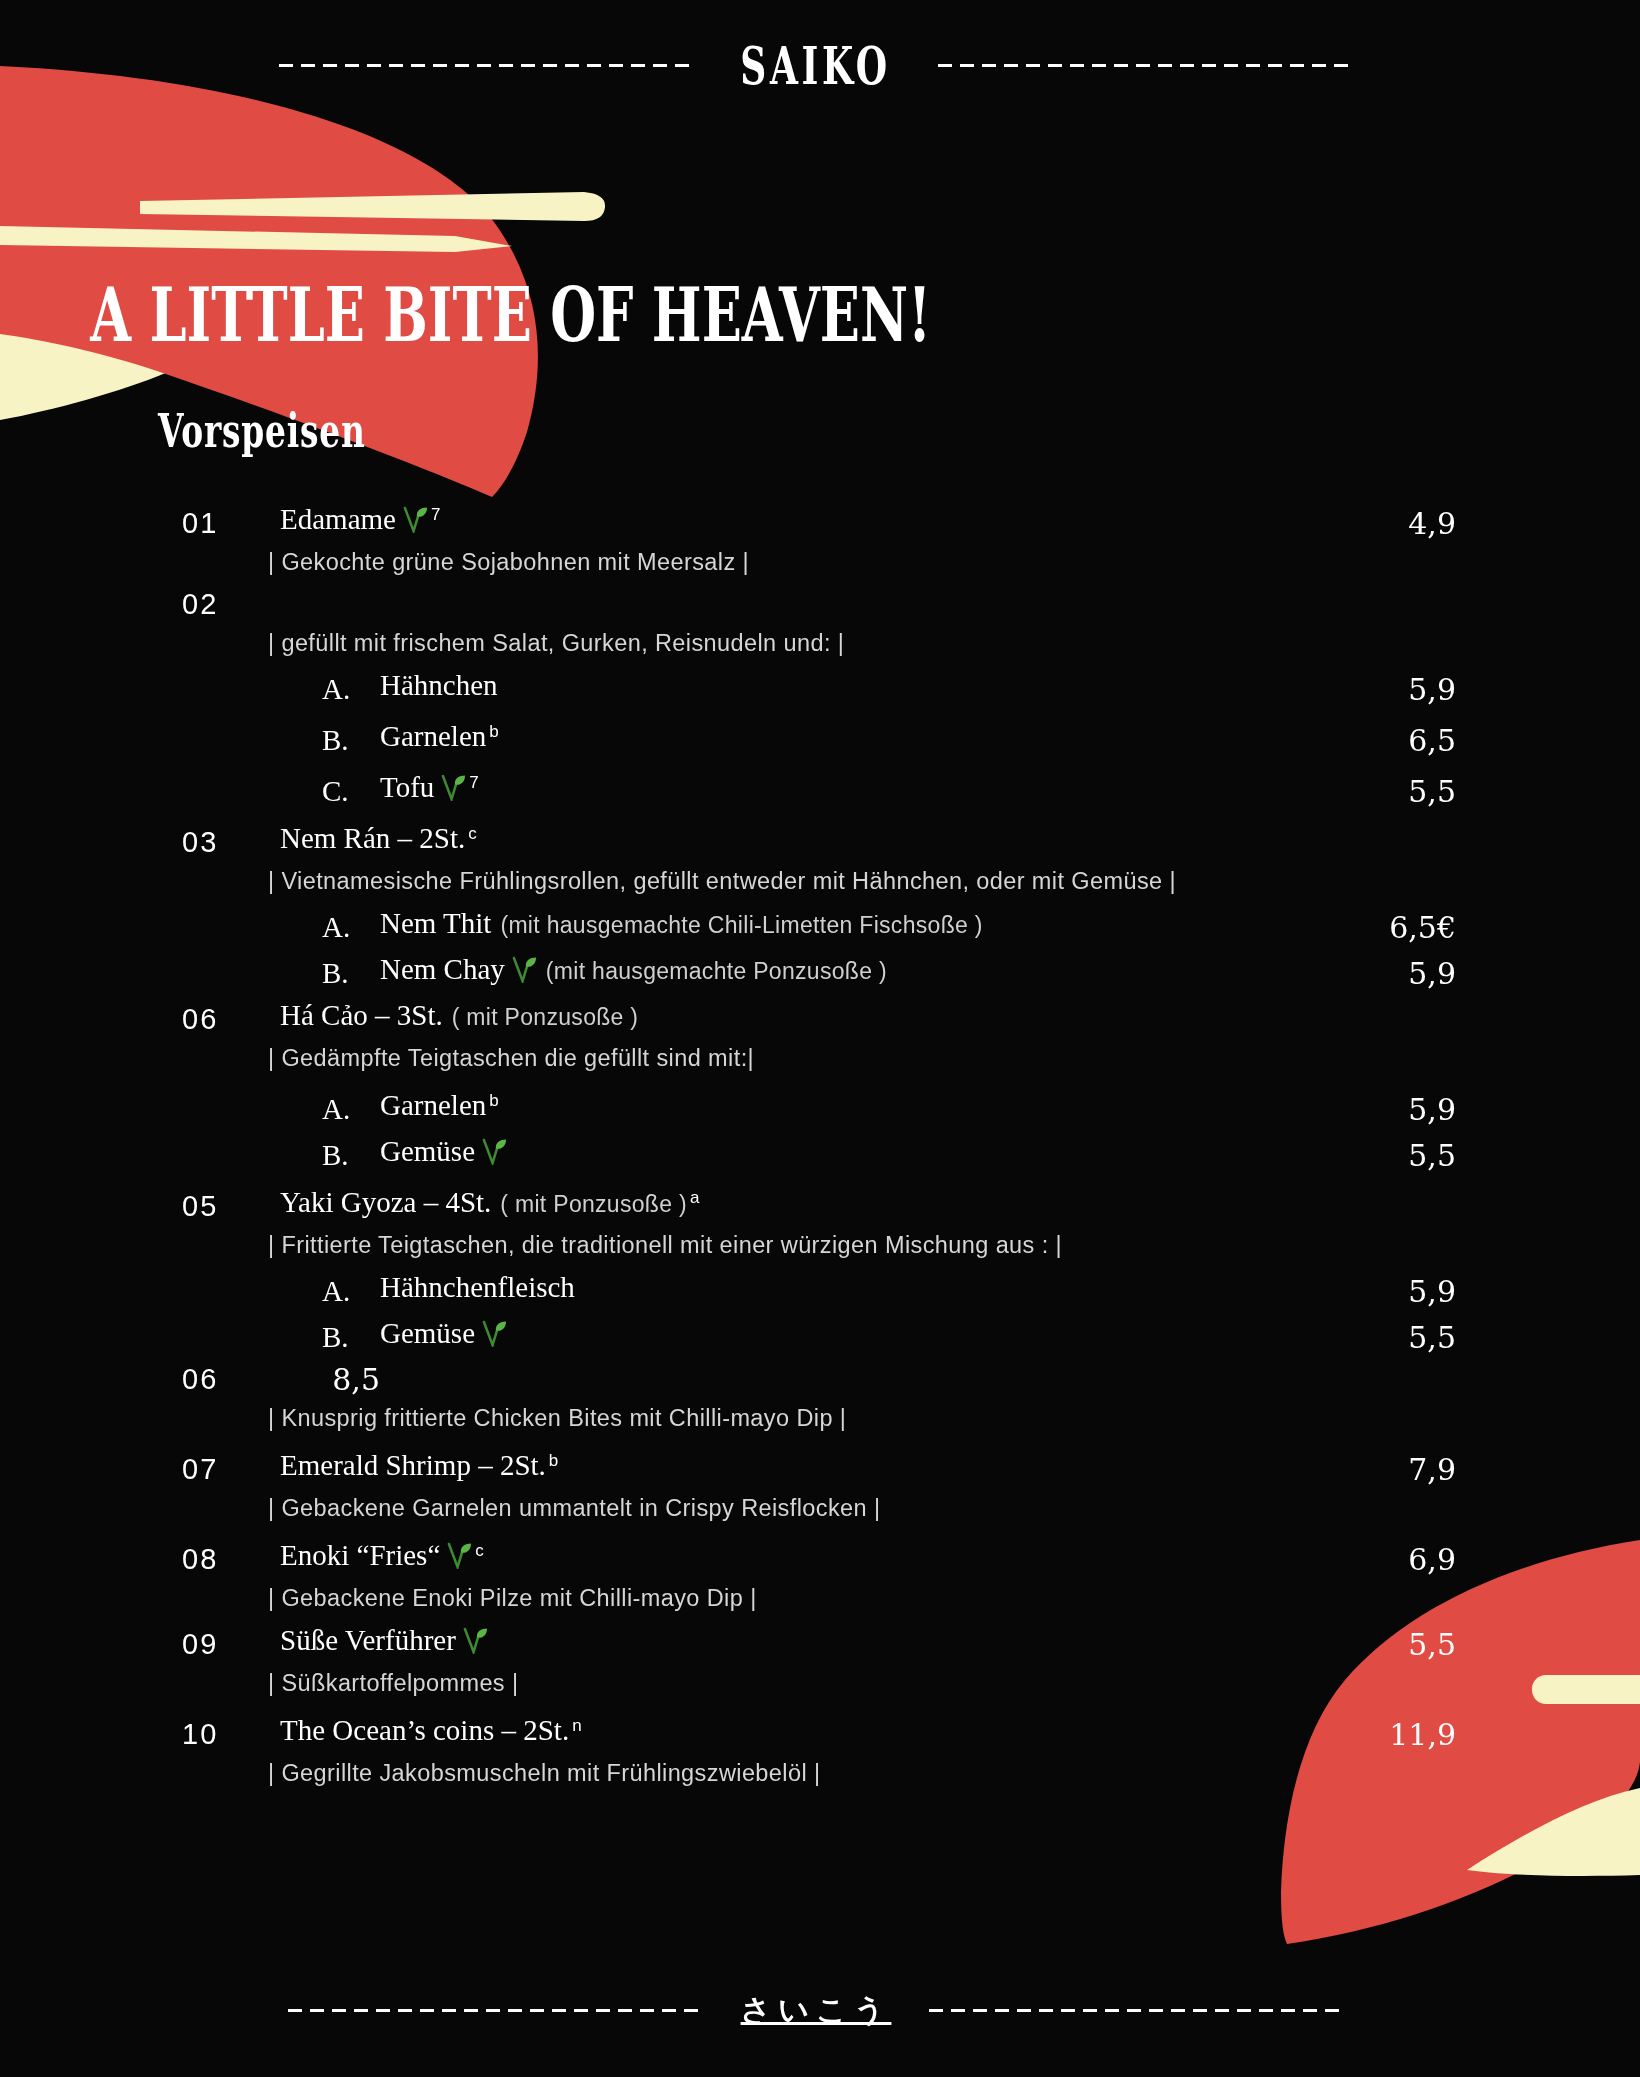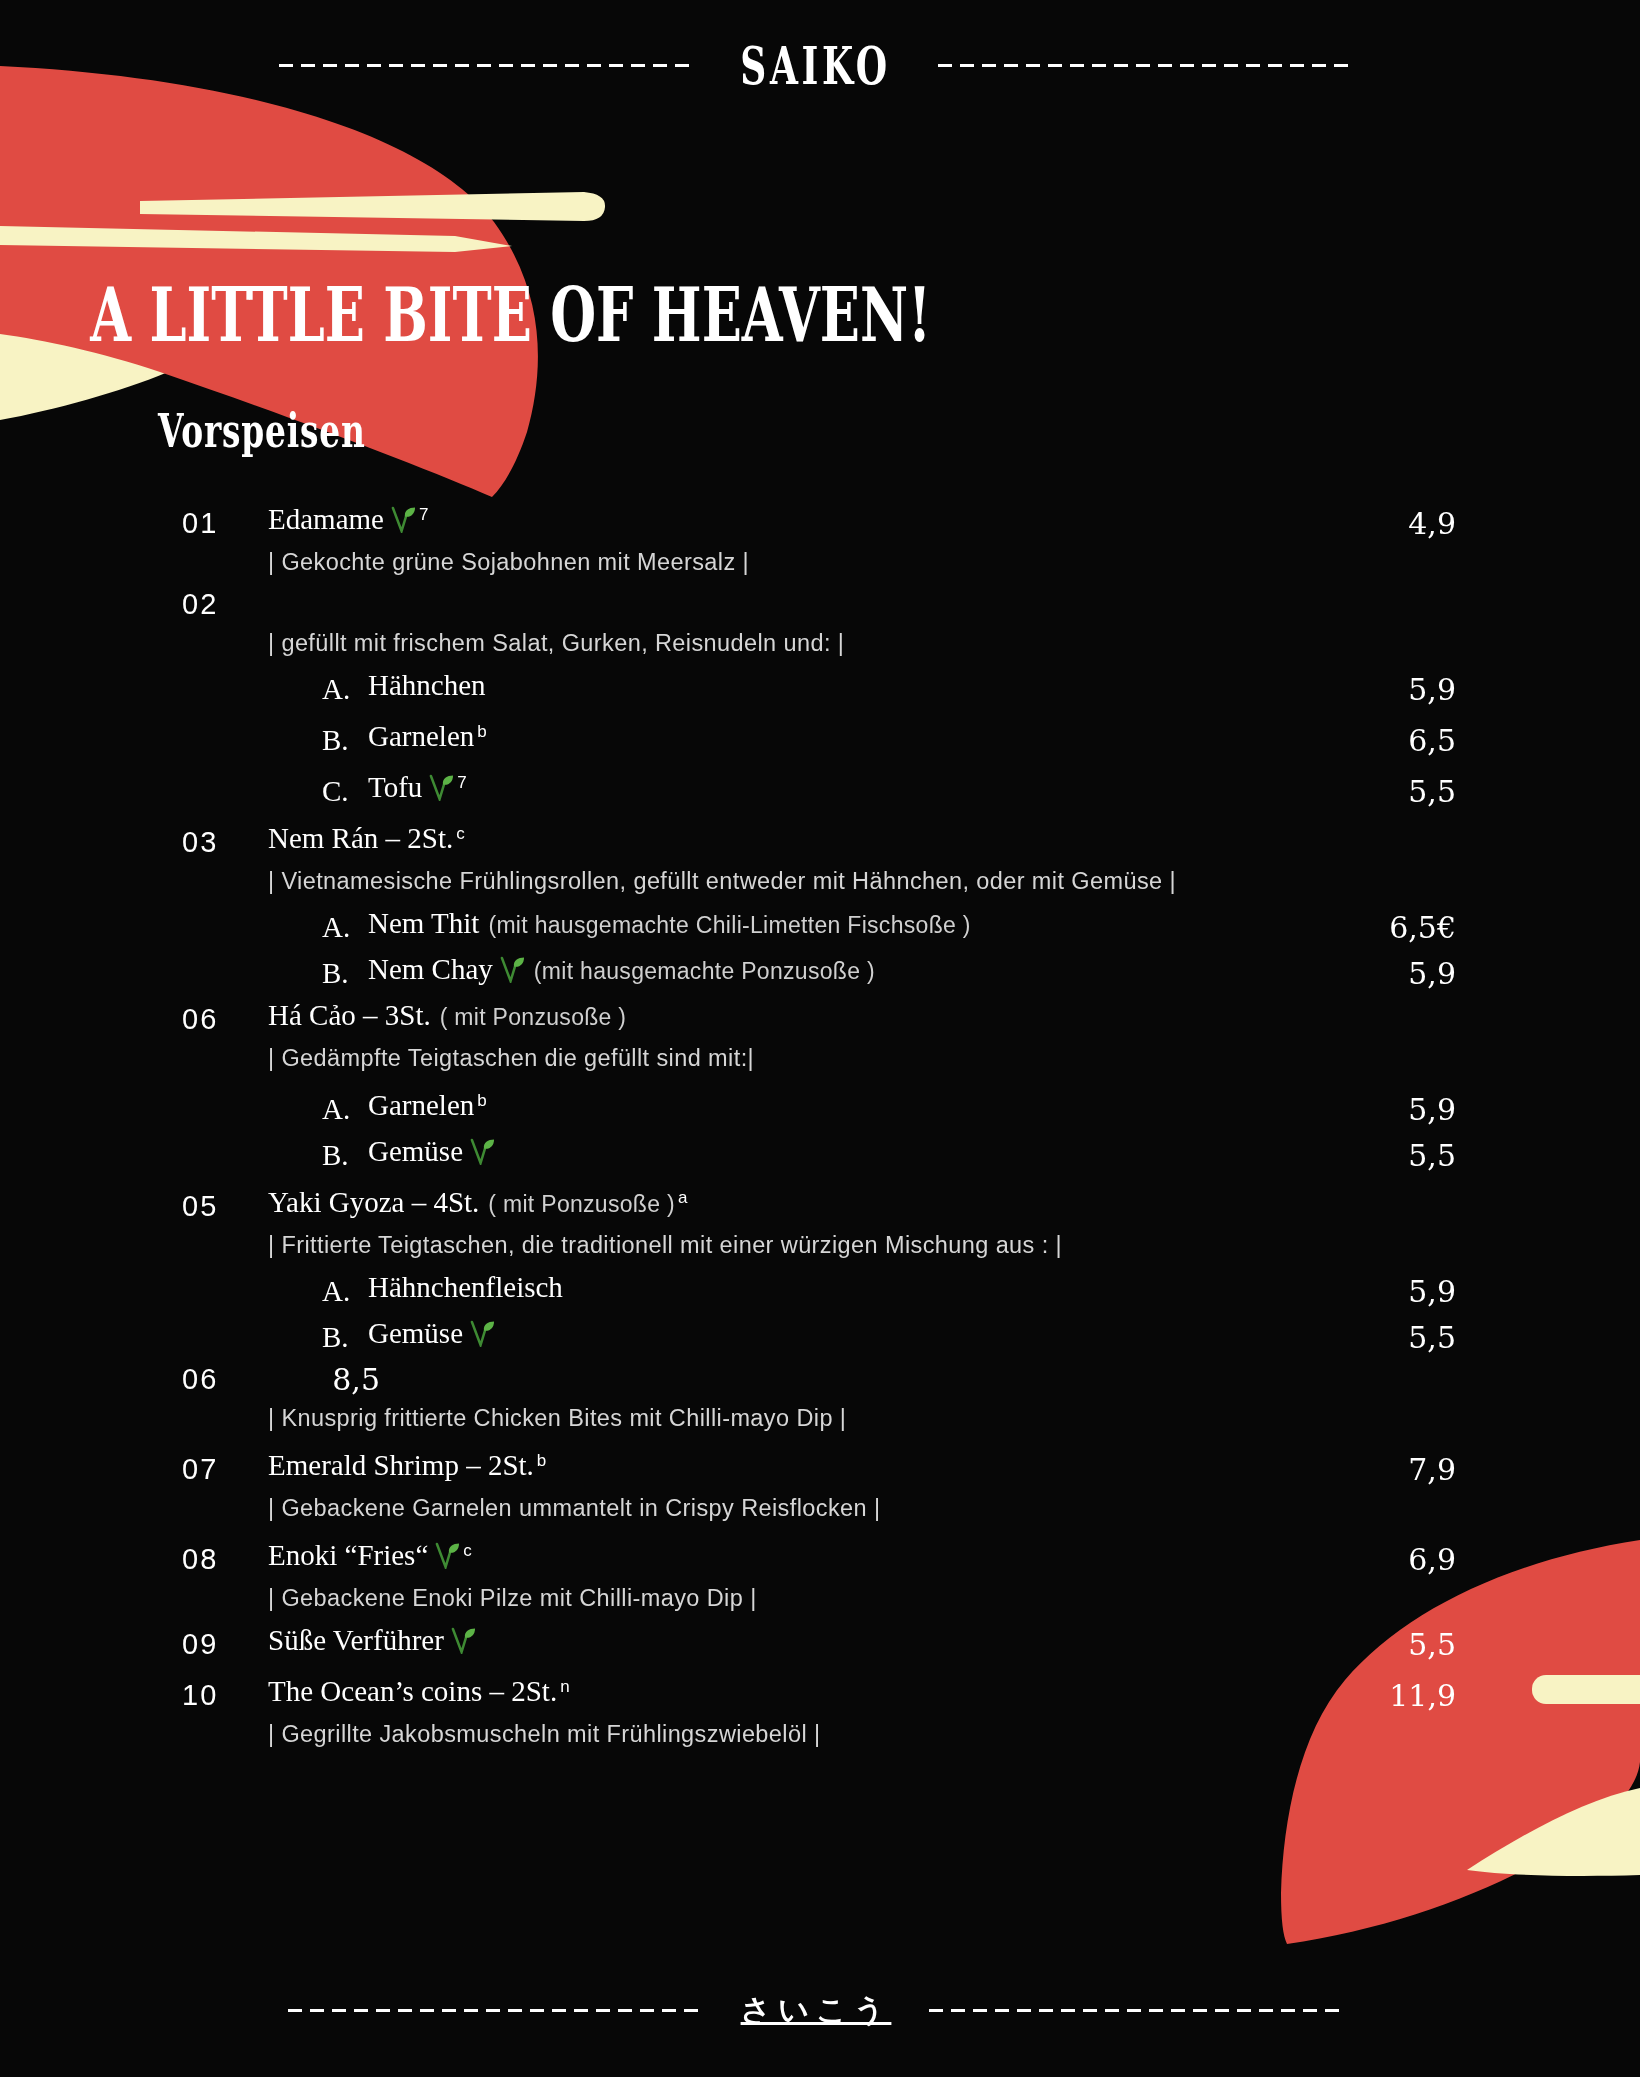--- a/index.html
+++ b/index.html
@@ -17,21 +17,21 @@
   .hero{position:absolute;top:262px;left:0;right:0;margin:16px;text-align:left;z-index:2;}
   .hero span{display:inline-block;font-family:"DejaVu Serif",serif;font-weight:700;font-size:62px;
              letter-spacing:0px;transform:scale(.85,1.22);white-space:nowrap;}
   .section{position:absolute;top:402px;left:158px;margin:0;z-index:2;font-family:"DejaVu Serif",serif;
            font-weight:700;font-size:40px;letter-spacing:1px;transform:scale(.82,1.18);
            transform-origin:left top;}
   .menu{position:absolute;top:499px;left:158px;right:184px;z-index:2;}
   .row{display:flex;align-items:flex-end;margin-bottom:11px;line-height:31px;}
   .num{width:110px;padding-left:24px;box-sizing:border-box;font-size:29px;letter-spacing:2px;
        flex:0 0 auto;}
-  .body{flex:1 1 auto;min-width:0;}
+  .body{flex:1 1 auto;min-width:0;margin-left:12px;}
   .iname{font-family:"Liberation Serif",serif;font-size:29px;}
   .isup{font-size:17px;vertical-align:9px;margin-left:3px;font-family:"Liberation Sans",sans-serif;}
   .note{color:#d0d0d0;font-size:23px;margin-left:9px;letter-spacing:.3px;}
   .price{font-family:"DejaVu Serif",serif;font-size:30px;text-align:right;min-width:112px;
          flex:0 0 auto;white-space:nowrap;}
   .row.desc{padding-left:110px;margin-top:-3px;margin-bottom:11px;}
   .desc-text{color:#d6d6d6;font-size:23.5px;letter-spacing:.4px;}
   .row.sub .letter{flex:0 0 auto;width:46px;margin-left:164px;font-family:"Liberation Serif",serif;
                    font-size:29px;}
   .vegan{width:25px;height:27px;margin-left:7px;vertical-align:-4px;}
@@ -205,20 +205,23 @@
         <span class="desc-text">| Gebackene Enoki Pilze mit Chilli-mayo Dip |</span>
       </div>
       <div class="row item">
         <span class="num">09</span>
         <span class="body"><span class="iname">Süße Verführer</span><svg viewBox="0 0 26 28" class="vegan">
             <path d="M2 2 L11 26 L16.5 8" fill="none" stroke="#3e8a33" stroke-width="2.6" stroke-linecap="round"></path>
             <path d="M14.5 11 C13.5 4.5 19 1.5 25 1.5 C25 8 20.5 12.2 14.5 11 Z" fill="#5cb346"></path>
           </svg></span>
         <span class="price">5,5</span>
       </div>
+      <div class="row desc">
+        <span class="desc-text">| Süßkartoffelpommes  |</span>
+      </div>
       <div class="row item">
         <span class="num">10</span>
         <span class="body"><span class="iname">The Ocean’s coins – 2St.</span><sup class="isup">n</sup></span>
         <span class="price">11,9</span>
       </div>
       <div class="row desc">
         <span class="desc-text">| Gegrillte Jakobsmuscheln mit Frühlingszwiebelöl |</span>
       </div>
     </main>
 

